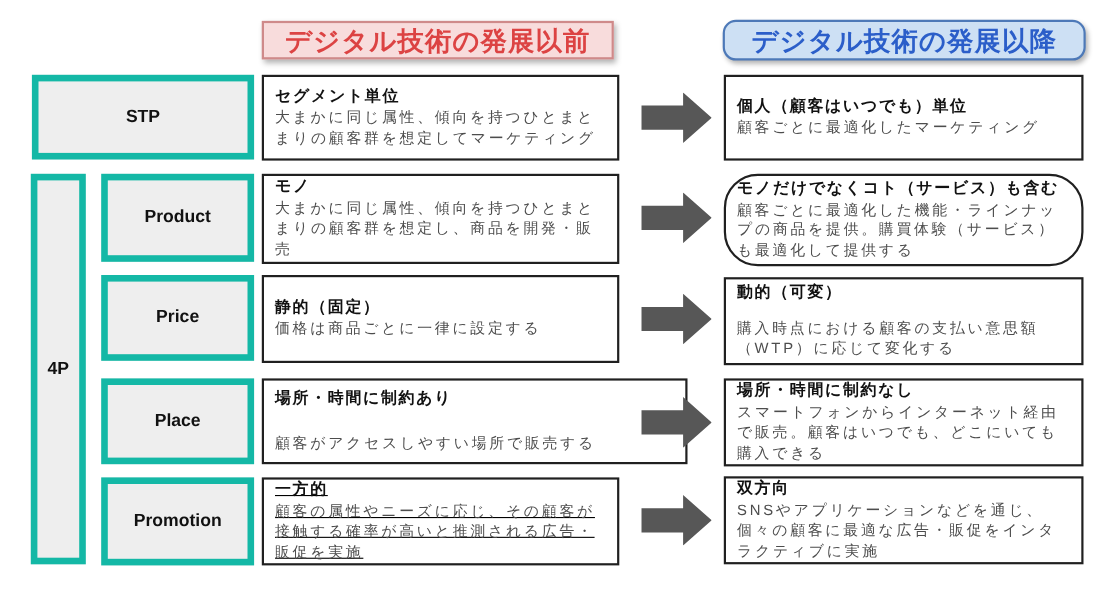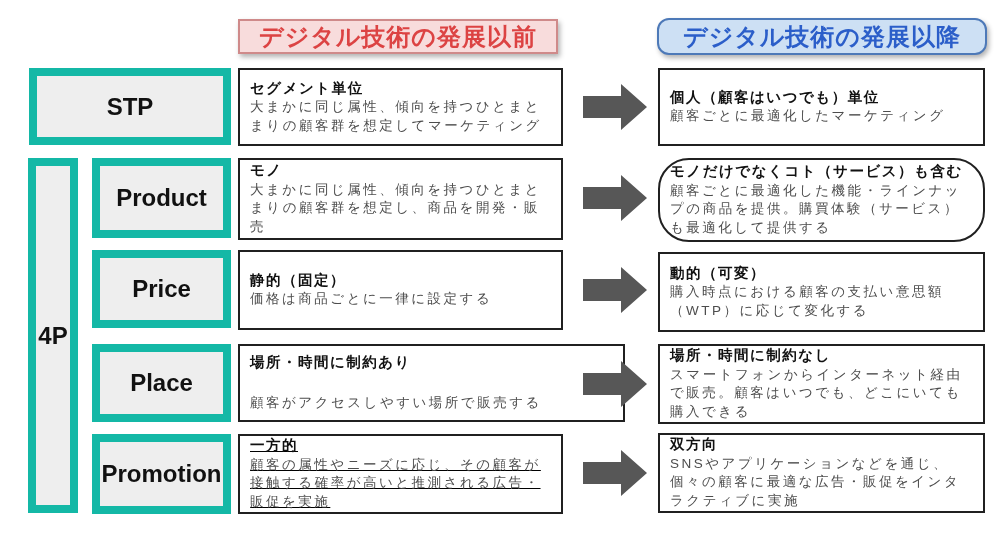--- a/index.html
+++ b/index.html
@@ -10,23 +10,23 @@
   .hdr {
     position:absolute; display:flex; align-items:center; justify-content:center;
     font-weight:bold; font-size:24px; letter-spacing:1px; border:2px solid;
     box-sizing:border-box; box-shadow:2px 3px 5px rgba(0,0,0,0.30);
   }
   .hdr-before { left:238px; top:19px; width:320px; height:35px;
     background:#f8dcdc; border-color:#cf8a8a; color:#dc4343; }
   .hdr-after  { left:657px; top:18px; width:330px; height:37px;
     background:#cde0f4; border-color:#4d79b8; color:#2b5ec9;border-radius:12px; }
   .gbox {
-    position:absolute; background:#eeeeee; border:8px solid #14b8a6;
+    position:absolute; background:#eeeeee; border:6px solid #14b8a6;
     display:flex; align-items:center; justify-content:center;
-    font-weight:bold; font-size:24px; color:#111111; box-sizing:border-box;
+    font-weight:bold; font-size:16px; color:#111111; box-sizing:border-box;
   }
   .wbox {
     position:absolute; background:#ffffff; border:2px solid #202020;
     box-sizing:border-box; display:flex; flex-direction:column;
     justify-content:center; padding:3px 8px 3px 10px; overflow:hidden;
   }
   .btitle { font-weight:bold; font-size:14.5px; color:#111111;
     letter-spacing:1.5px; line-height:1.35; }
   .bbody  { font-size:13.5px; color:#4d4d4d; letter-spacing:2.5px; line-height:1.38; }
   .arrow  { position:absolute; width:64px; height:46px; }
@@ -75,21 +75,21 @@
   <div class="gbox" style="left:92px; top:250px; width:139px; height:78px;">Price</div>
   <div class="wbox" style="left:238px; top:250px; width:325px; height:80px;">
     <div class="btitle">静的（固定）</div>
     <div class="bbody">価格は商品ごとに一律に設定する</div>
   </div>
   <div class="arrow" style="left:583px; top:267px;">
     <svg viewBox="0 0 64 46">
         <polygon points="0,12 38,12 38,0 64,23 38,46 38,34 0,34" fill="#575757"></polygon>
       </svg>
   </div>
-  <div class="wbox" style="left:658px; top:252px; width:327px; height:80px;">
+  <div class="wbox" style="left:658px; top:252px; width:327px; height:80px;justify-content:space-between;">
     <div class="btitle">動的（可変）</div>
     <div class="bbody">購入時点における顧客の支払い意思額（WTP）に応じて変化する</div>
   </div>
 
   <div class="gbox" style="left:92px; top:344px; width:139px; height:78px;">Place</div>
   <div class="wbox" style="left:238px; top:344px; width:387px; height:78px;gap:21px;">
     <div class="btitle">場所・時間に制約あり</div>
     <div class="bbody">顧客がアクセスしやすい場所で販売する</div>
   </div>
   <div class="arrow" style="left:583px; top:361px;">

